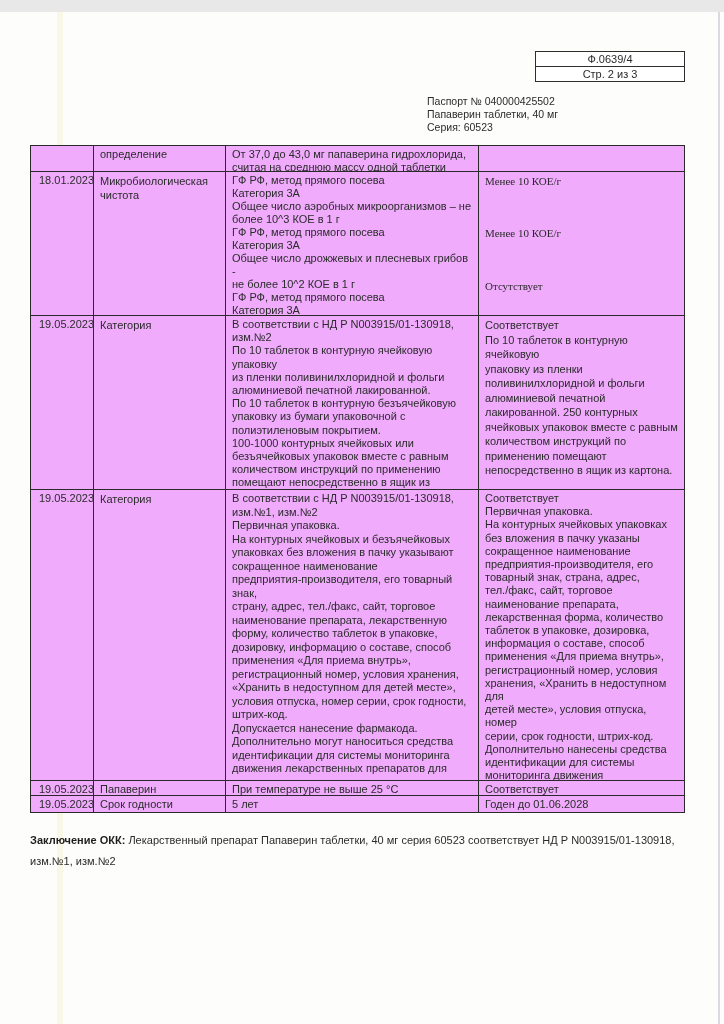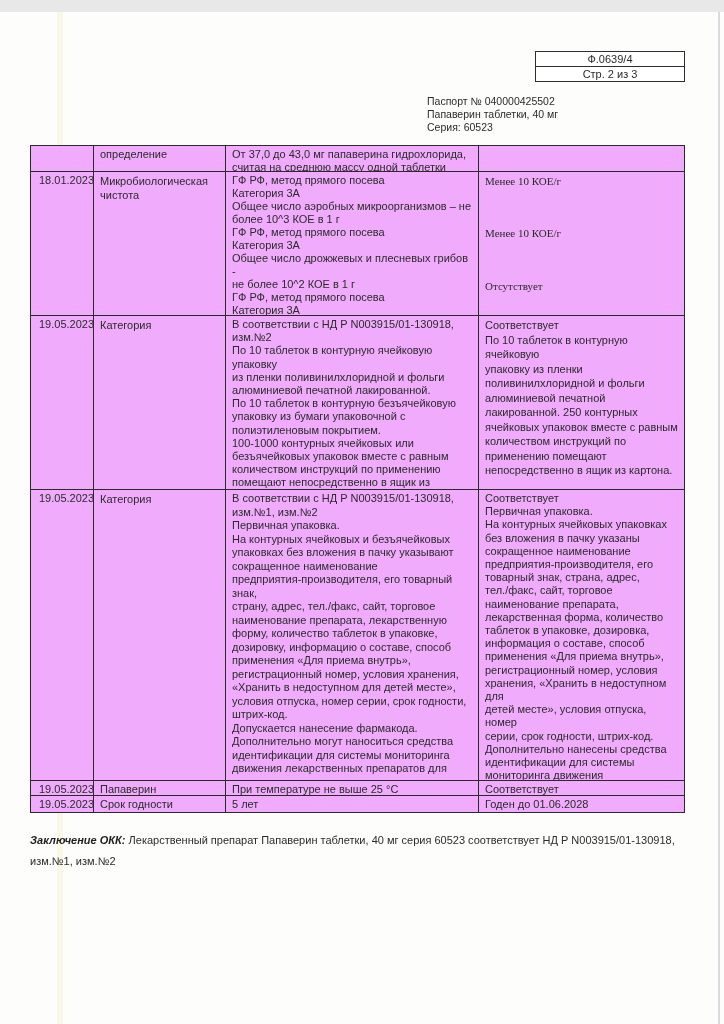--- a/index.html
+++ b/index.html
@@ -72,21 +72,21 @@
   .micro-res span{position:absolute;left:6px;white-space:nowrap;}
   .micro-res .res-0{top:3px;}
   .micro-res .res-1{top:55px;}
   .micro-res .res-2{top:108px;}
   
   .conclusion{
     position:absolute;left:30px;top:818px;width:665px;
     font-size:11px;line-height:21px;
     white-space:pre-line;
   }
-  .conclusion .lbl{font-weight:bold;color:#1e1e1e;font-style:italic;}
+  .conclusion .lbl{font-weight:bold;color:#1e1e1e;}
 </style>
 </head>
 <body>
 
 <div class="page">
 
   <div class="scan-strip"></div>
   <div class="scan-edge"></div>
 
   <div class="form-box">

